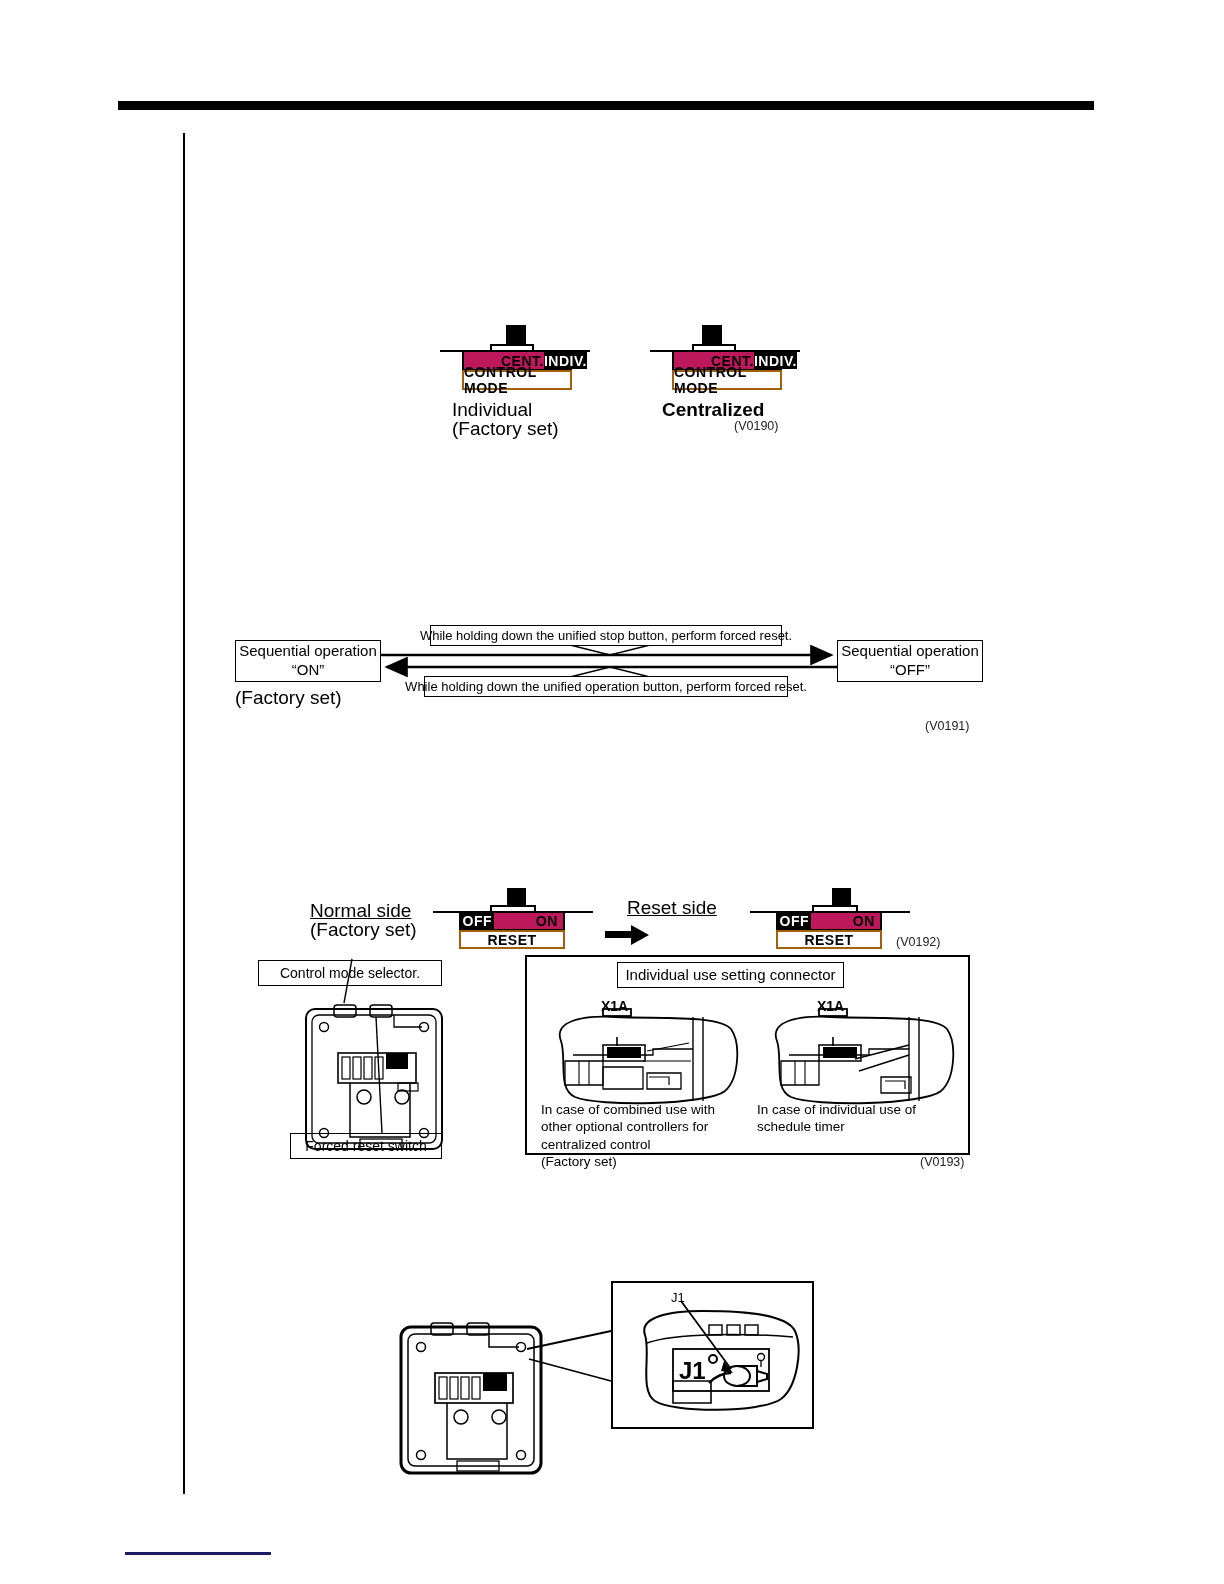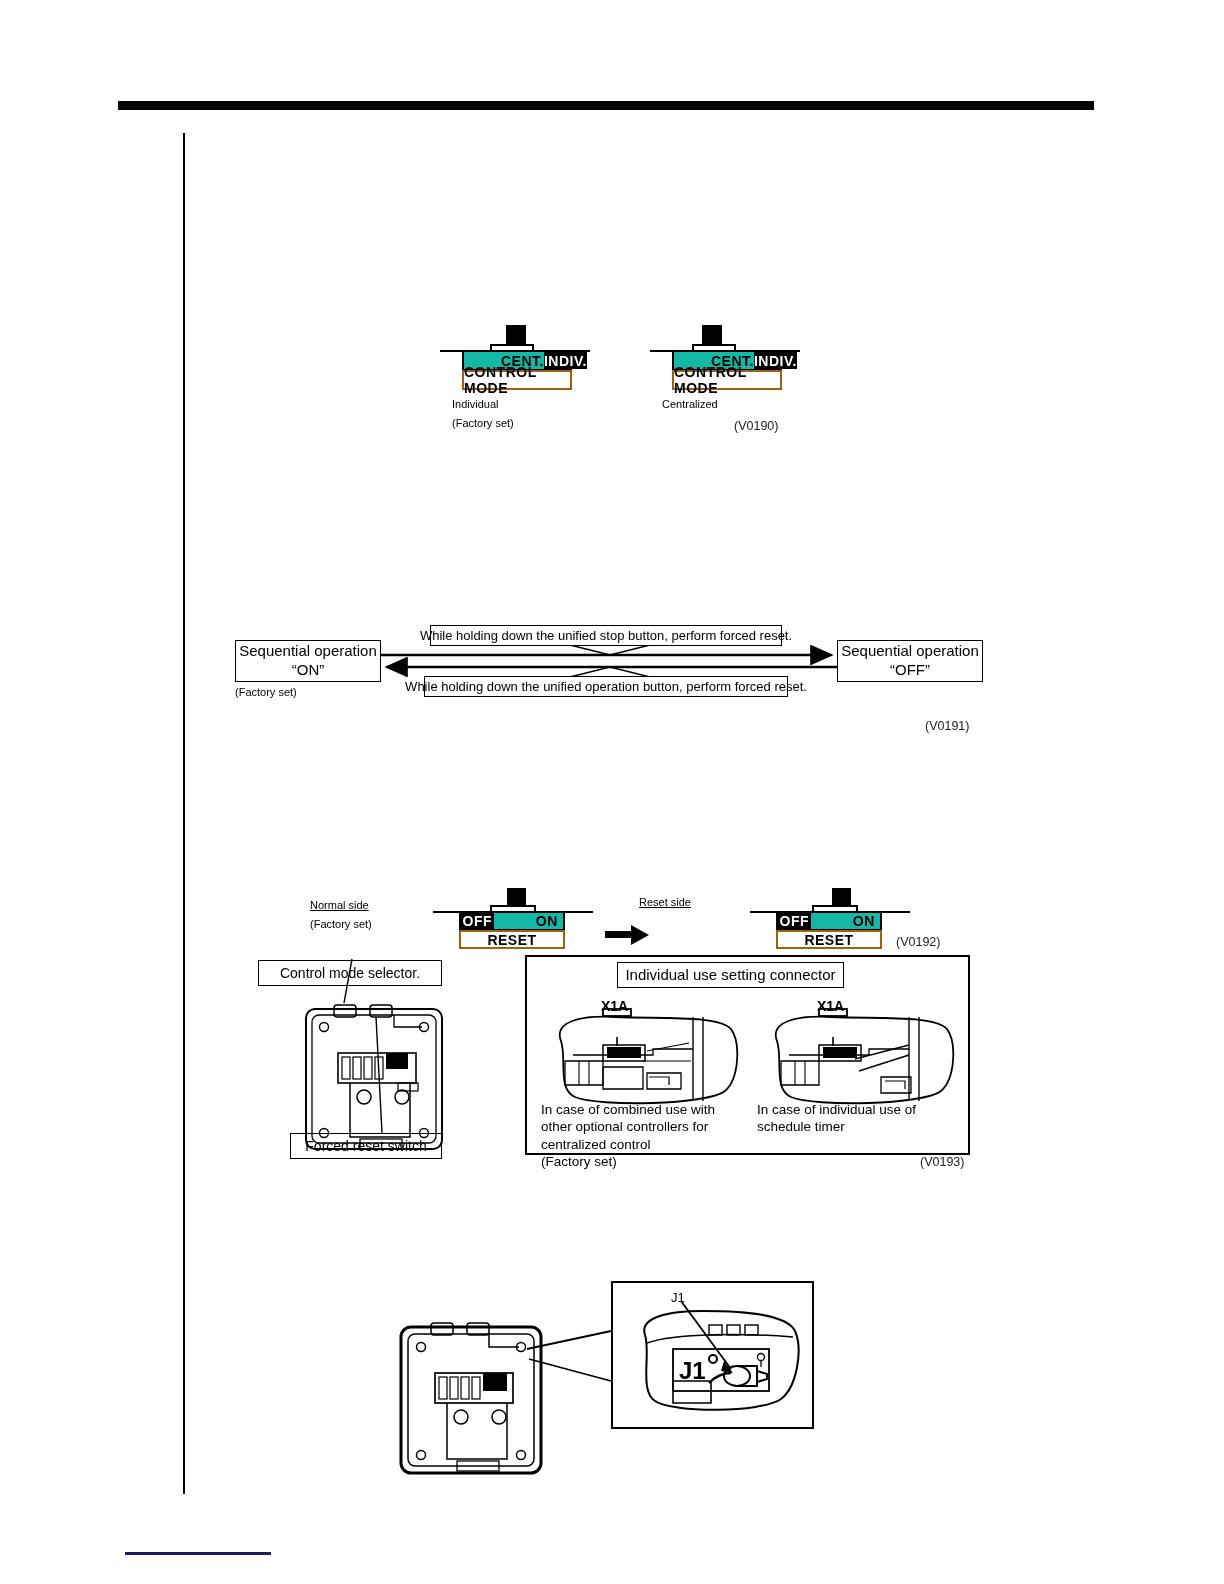--- a/index.html
+++ b/index.html
@@ -28,28 +28,28 @@
   .sw .knob{position:absolute;background:#000;}
   .sw .knobplate{position:absolute;background:#fff;border:2px solid #000;box-sizing:border-box;}
   .sw .row{
     position:absolute;display:flex;border:2px solid #000;box-sizing:border-box;background:#fff;
   }
   .sw .cell{
     flex:1;display:flex;align-items:center;justify-content:center;
     font-size:14px;font-weight:bold;letter-spacing:.5px;box-sizing:border-box;
   }
   .sw .cell.dark{background:#000;color:#fff;}
-  .sw .cell.light{background:#14b8a6;color:#000;padding-left:37px;}
+  .sw .cell.light{background:#be185d;color:#000;padding-left:37px;}
   .sw .wide{
     position:absolute;display:flex;align-items:center;justify-content:center;
     border:2px solid #a16207;box-sizing:border-box;background:#fff;
     font-size:14px;font-weight:bold;letter-spacing:.5px;
   }
 
-  .cap{font-size:11px;line-height:1.35;white-space:pre-line;}
+  .cap{font-size:19px;line-height:1.35;white-space:pre-line;}
   .vnum{font-size:12.5px;color:#222;}
 
   
   .statebox{
     border:1.6px solid #000;background:#fff;box-sizing:border-box;
     display:flex;flex-direction:column;align-items:center;justify-content:center;
     font-size:15px;line-height:1.25;
   }
   .msgbox{
     border:1.4px solid #000;background:#fff;box-sizing:border-box;
@@ -88,21 +88,21 @@
     <div class="knob" style="left:52px;top:0px;width:20px;height:21px;"></div>
     <div class="row" style="left:22px;top:25px;width:110px;height:21px;">
       <div class="cell light">CENT.</div>
       <div class="cell dark">INDIV.</div>
     </div>
     <div class="wide" style="left:22px;top:45px;width:110px;height:20px;">CONTROL MODE</div>
   </div>
 
   <div class="abs cap" style="left:22px;top:72px;">Individual</div>
   <div class="abs cap" style="left:22px;top:91px;">(Factory set)</div>
-  <div class="abs cap" style="left:232px;top:72px;">Centralized</div>
+  <div class="abs cap" style="left:232px;top:72px;font-weight:bold;">Centralized</div>
   <div class="abs vnum" style="left:304px;top:94px;">(V0190)</div>
 </div>
 
 <div class="abs" style="left:225px;top:615px;width:775px;height:90px;">
 
   <svg class="abs" width="775" height="90" style="left:0;top:0;">
     <defs>
       <marker id="arrR" markerWidth="9" markerHeight="8" refX="8" refY="4" orient="auto">
         <path d="M0,0 L9,4 L0,8 Z" fill="#000"></path>
       </marker>
@@ -149,21 +149,21 @@
       <div class="cell dark">OFF</div>
       <div class="cell light">ON</div>
     </div>
     <div class="wide" style="left:26px;top:42px;width:106px;height:19px;">RESET</div>
   </div>
 
   <svg class="abs" width="46" height="22" style="left:305px;top:36px;">
     <path d="M0,7 L26,7 L26,1 L44,11 L26,21 L26,14 L0,14 Z" fill="#000"></path>
   </svg>
 
-  <div class="abs cap" style="left:327px;top:7px;text-decoration:underline;margin-left:12px;">Reset side</div>
+  <div class="abs cap" style="left:327px;top:7px;text-decoration:underline;">Reset side</div>
 
   <div class="abs sw" style="left:450px;top:0px;width:160px;height:58px;">
     <div class="baseline" style="left:0px;top:23px;width:160px;"></div>
     <div class="knobplate" style="left:62px;top:17px;width:46px;height:10px;"></div>
     <div class="knob" style="left:82px;top:0px;width:19px;height:19px;"></div>
     <div class="row" style="left:26px;top:23px;width:106px;height:20px;">
       <div class="cell dark">OFF</div>
       <div class="cell light">ON</div>
     </div>
     <div class="wide" style="left:26px;top:42px;width:106px;height:19px;">RESET</div>

